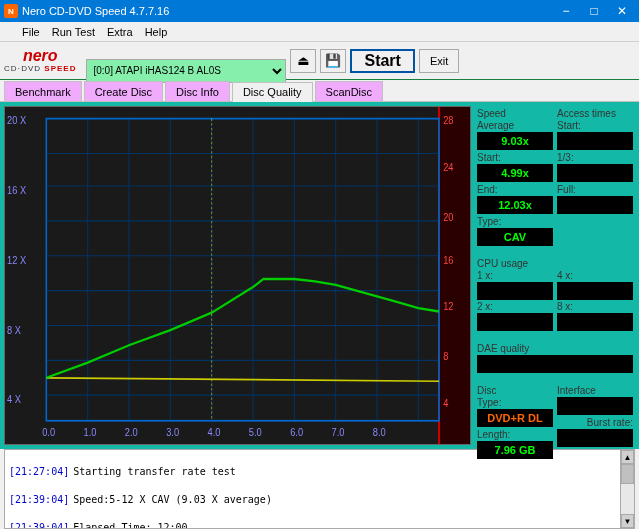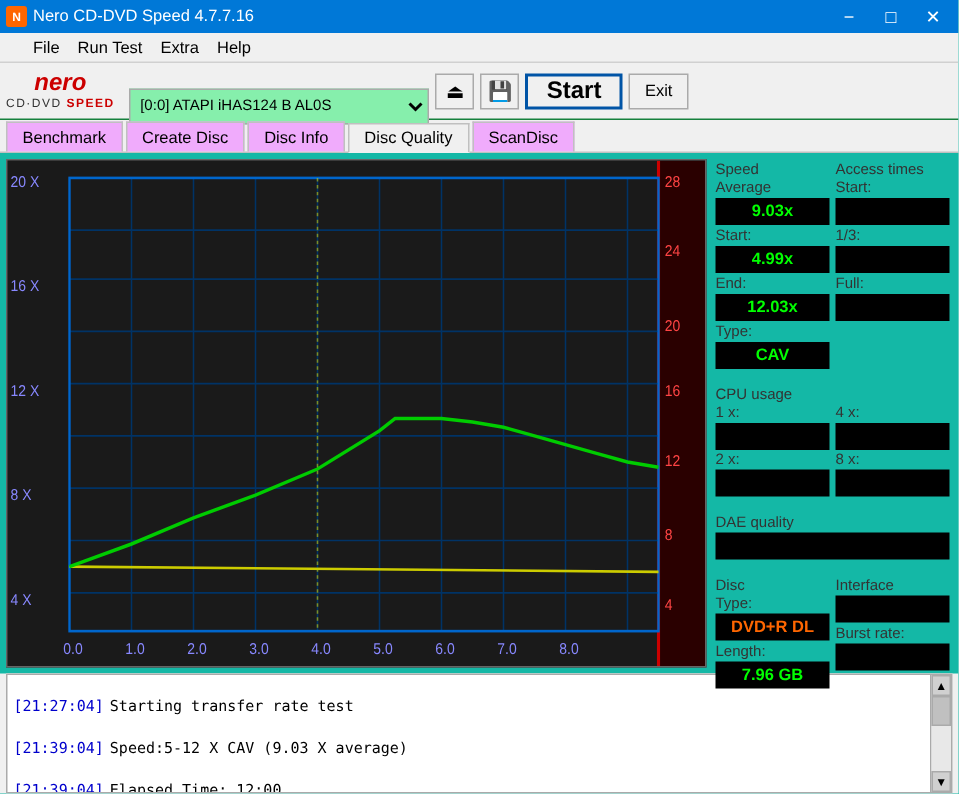--- a/index.html
+++ b/index.html
@@ -238,21 +238,21 @@
       <div style="flex:1;">
         <div class="panel-label">Disc</div>
         <div class="panel-label">Type:</div>
         <div class="disc-type-box">DVD+R DL</div>
         <div class="panel-label" style="margin-top:2px;">Length:</div>
         <div class="panel-value-box">7.96 GB</div>
       </div>
       <div style="flex:1;">
         <div class="panel-label">Interface</div>
         <div class="panel-value-box" style="background:#000;">&nbsp;</div>
-        <div class="panel-label" style="margin-top:2px;">Burst rate:</div>
+        <div class="panel-label" style="margin-top:2px;text-align:right;">Burst rate:</div>
         <div class="burst-box" style="background:#000; width:100%;">&nbsp;</div>
       </div>
     </div>
 
   </div>
 </div>
 
 <div class="log-area">
   <div class="log-content">
     <div class="log-entry">

